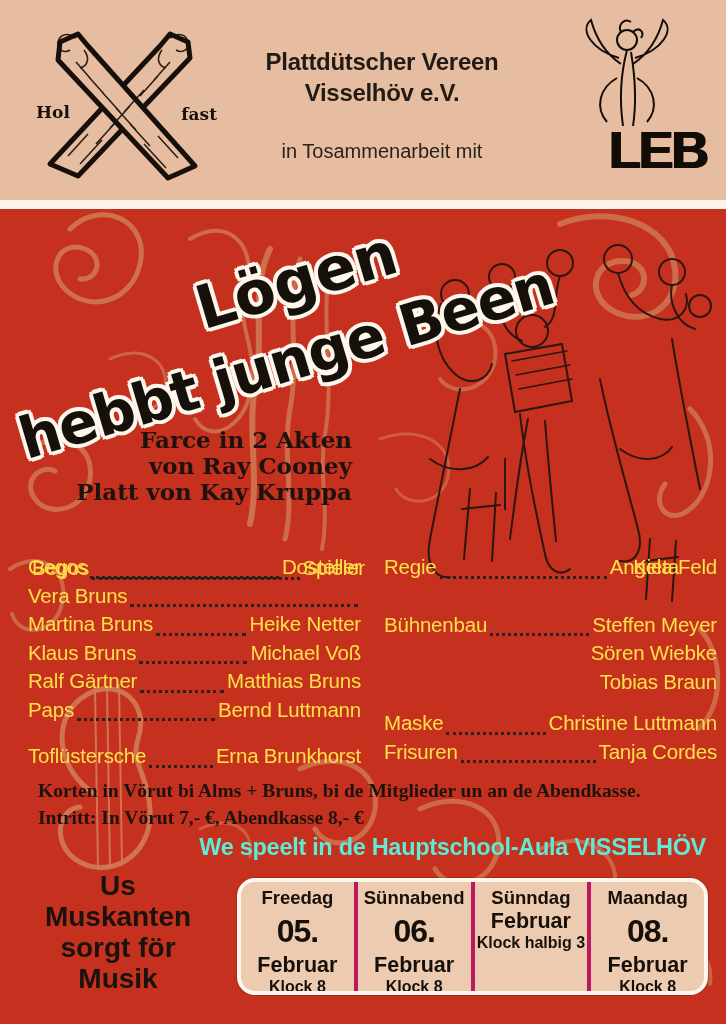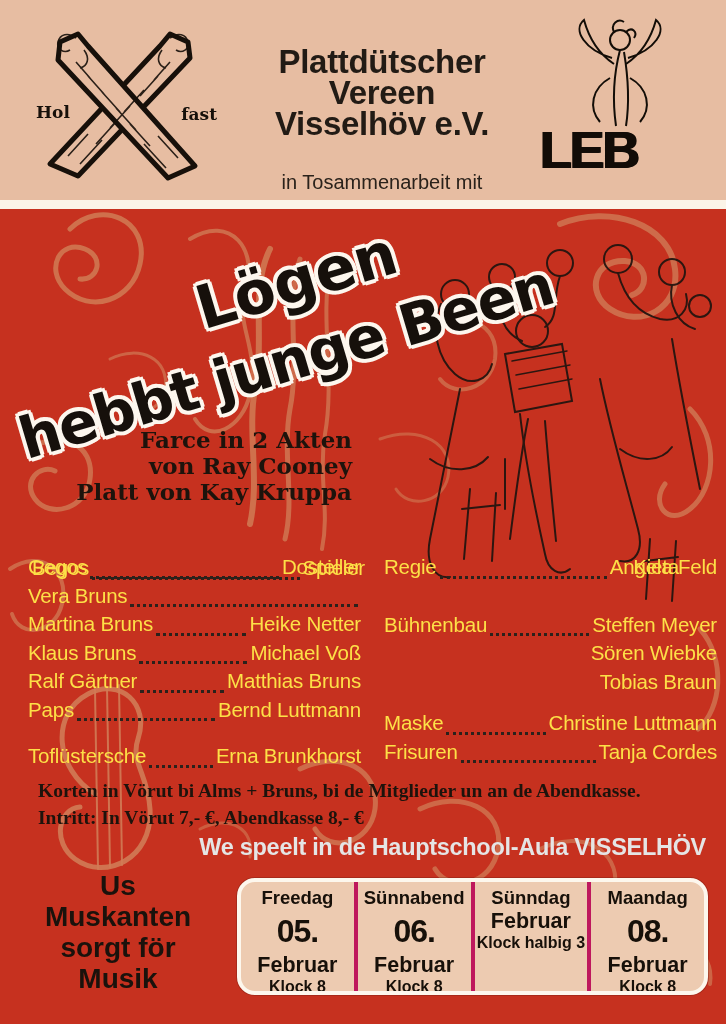--- a/index.html
+++ b/index.html
@@ -9,23 +9,23 @@
     margin:0 auto;
   }
   
   .header{position:absolute;left:0;top:0;width:726px;height:200px;background:#e7bda2;}
   .cream-band{position:absolute;left:0;top:200px;width:726px;height:9px;background:#fbf4e8;}
   .planks{position:absolute;left:20px;top:16px;width:205px;height:170px;}
   .plank-word{position:absolute;font-family:"DejaVu Serif",serif;font-weight:bold;font-size:17px;color:#17100a;}
   .plank-word.hol{left:16px;top:86px;}
   .plank-word.fast{right:8px;top:88px;}
   .org{position:absolute;left:232px;top:46px;width:300px;text-align:center;color:#221b15;}
-  .org-name{font-size:33px;font-weight:bold;line-height:31px;letter-spacing:-0.3px;}
+  .org-name{font-size:24px;font-weight:bold;line-height:31px;letter-spacing:-0.3px;}
   .coop{margin-top:32px;font-size:20px;color:#2a221b;}
-  .leb{position:absolute;right:26px;top:18px;width:160px;height:166px;text-align:left;}
+  .leb{position:absolute;right:19px;top:18px;width:160px;height:166px;text-align:right;}
   .leb-word{position:absolute;left:0;right:0;bottom:4px;font-size:52px;font-weight:bold;color:#120c07;
     letter-spacing:-2px;text-shadow:1px 0 #120c07,-1px 0 #120c07;}
   
   .red-body{position:absolute;left:0;top:209px;width:726px;height:815px;}
   .sketches{position:absolute;left:0;top:0;width:726px;height:815px;}
   
   .title{position:absolute;left:-25px;top:40px;width:600px;transform:rotate(-16.5deg);
     font-family:"DejaVu Sans",sans-serif;font-weight:bold;color:#16100b;
     text-shadow:-3px -3px 0 #fdf7ee,3px -3px 0 #fdf7ee,-3px 3px 0 #fdf7ee,3px 3px 0 #fdf7ee,
       -4px 0 0 #fdf7ee,4px 0 0 #fdf7ee,0 -4px 0 #fdf7ee,0 4px 0 #fdf7ee;}
@@ -43,21 +43,21 @@
   .cast-row.name-only{justify-content:flex-end;}
   .spacer-l{height:18px;} .spacer-r1{height:29px;} .spacer-r2{height:13px;}
   .overprint{position:relative;height:28.5px;}
   .overprint .layer{position:absolute;left:0;top:0;width:100%;}
   .overprint .layer.b{transform:translate(4px,1px);}
   .overlap-name{position:relative;display:inline-block;}
   .overlap-name .ghost{position:absolute;right:38px;top:0;}
   
   .tickets{position:absolute;left:38px;top:568px;width:672px;
     font-family:Liberation Serif, serif;font-weight:bold;font-size:19.5px;line-height:27px;color:#1d130c;}
-  .venue{position:absolute;right:20px;top:625px;font-size:23.5px;font-weight:bold;color:#e5e5e5;letter-spacing:-0.3px;}
+  .venue{position:absolute;right:20px;top:625px;font-size:23.5px;font-weight:bold;color:#5eead4;letter-spacing:-0.3px;}
   
   .music{position:absolute;left:22px;top:661px;width:192px;text-align:center;
     font-size:28px;font-weight:bold;line-height:31px;color:#1a120c;}
   
   .dates{position:absolute;left:237px;top:669px;width:471px;height:117px;box-sizing:border-box;
     background:#edcbb1;border:4px solid #fdf7ed;border-radius:18px;display:flex;
     box-shadow:0 0 0 1px rgba(0,0,0,0.15);}
   .date-card{flex:1 1 0;text-align:center;padding-top:5px;color:#171009;overflow:hidden;}
   .date-card + .date-card{border-left:4px solid #be185d;}
   .date-weekday{font-size:18.5px;font-weight:bold;line-height:22px;}

